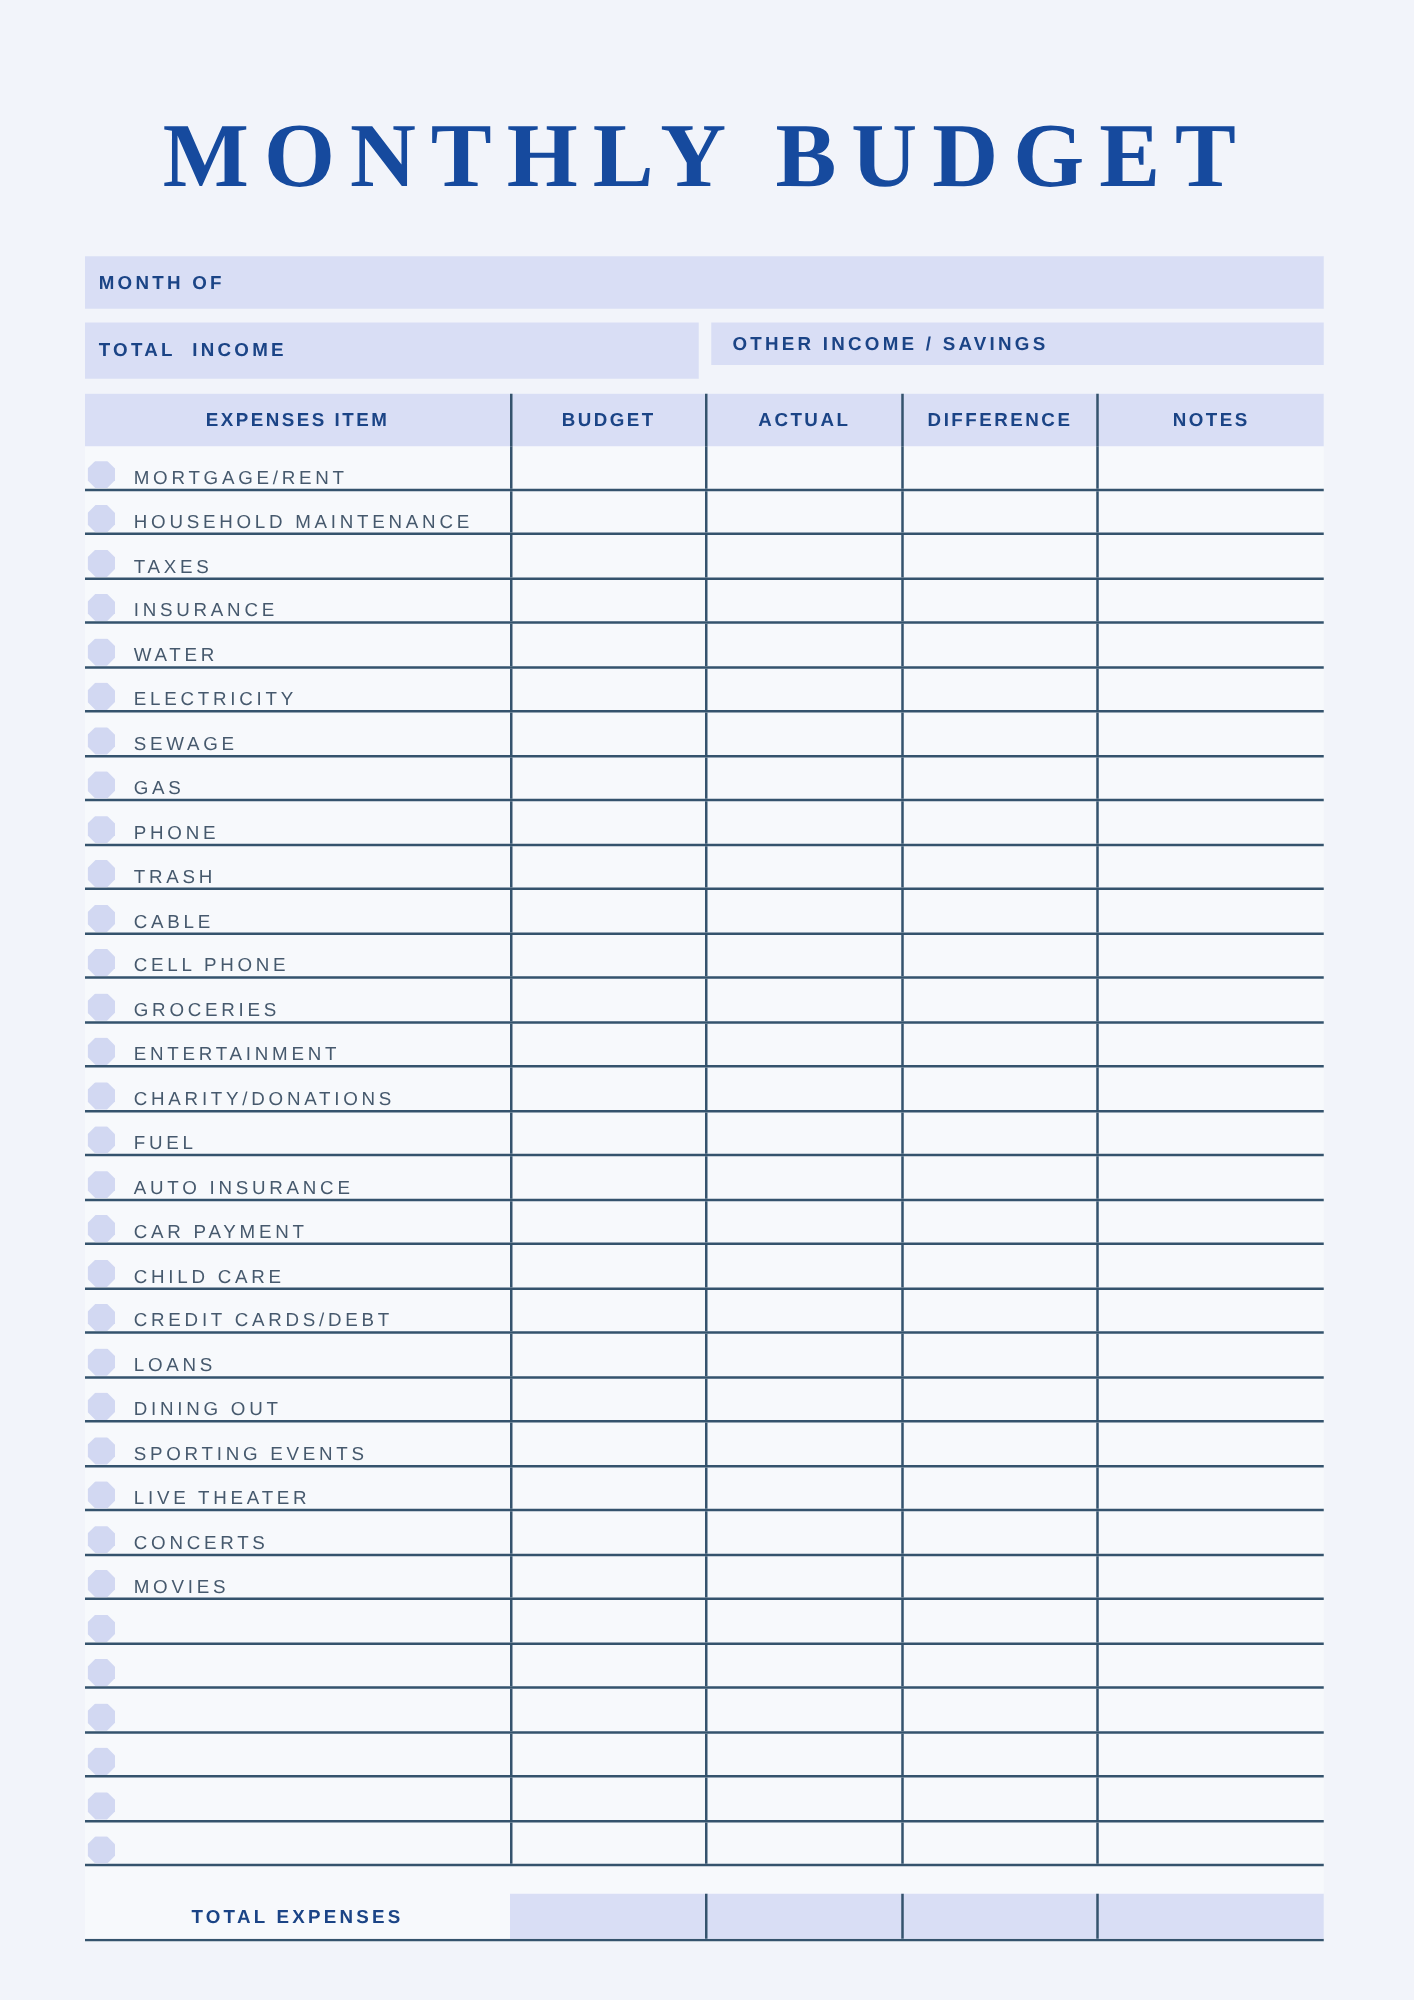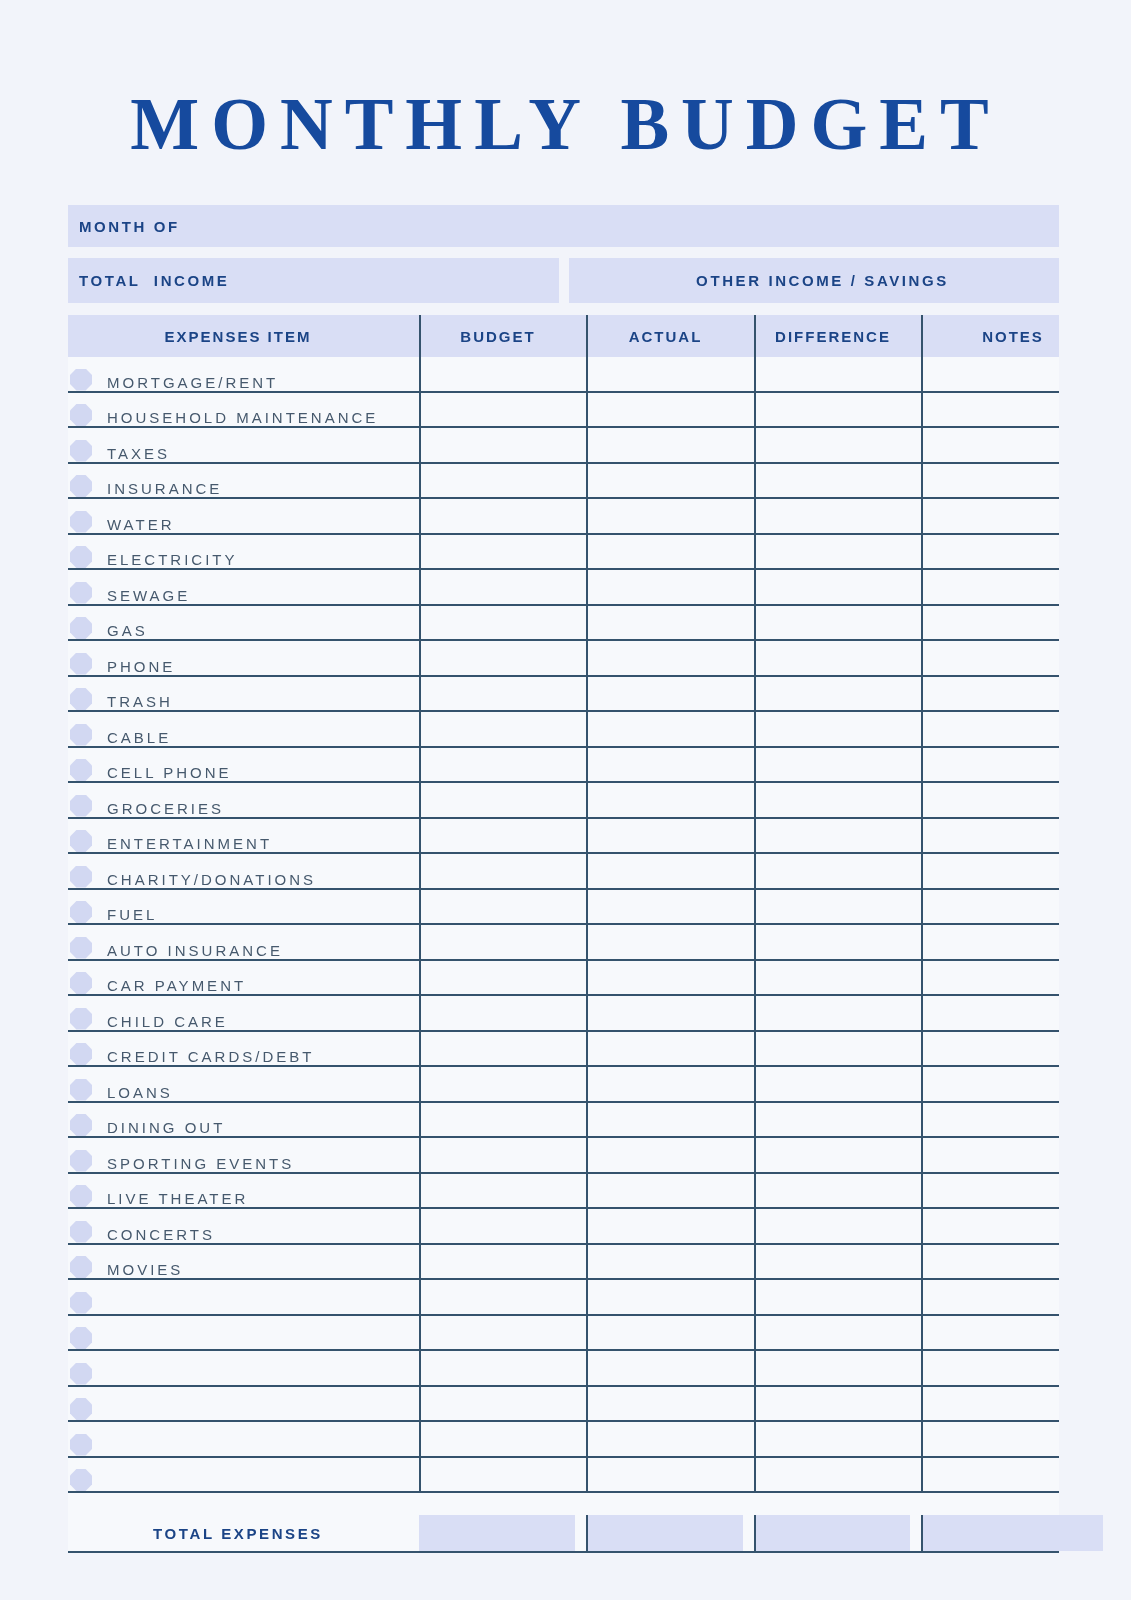--- a/index.html
+++ b/index.html
@@ -39,30 +39,29 @@
     padding-left:11px;
   }
   .bar-label{
     font-size:15px;font-weight:bold;
     letter-spacing:2.6px;
     color:var(--navy);
     white-space:pre;
   }
   .bar-month{top:205px;left:68px;width:991px;height:42px;}
   .bar-income{top:258px;left:68px;width:491px;height:45px;}
-  .bar-other{top:258px;left:569px;width:490px;height:45px;padding-left:17px;justify-content:center;}
+  .bar-other{top:258px;left:569px;width:490px;height:34px;padding-left:17px;}
 
   .budget-table{
     position:absolute;top:315px;left:68px;width:991px;
     background:var(--body-bg);
   }
   .grid-row{
     display:grid;
     grid-template-columns:340px 156px 157px 156px 182px;
-    gap:11px;
   }
   .thead{
     height:42px;
     background:var(--lavender);
   }
   .th{
     display:flex;align-items:center;justify-content:center;
     font-size:15px;font-weight:bold;letter-spacing:2px;
     color:var(--navy);
   }

